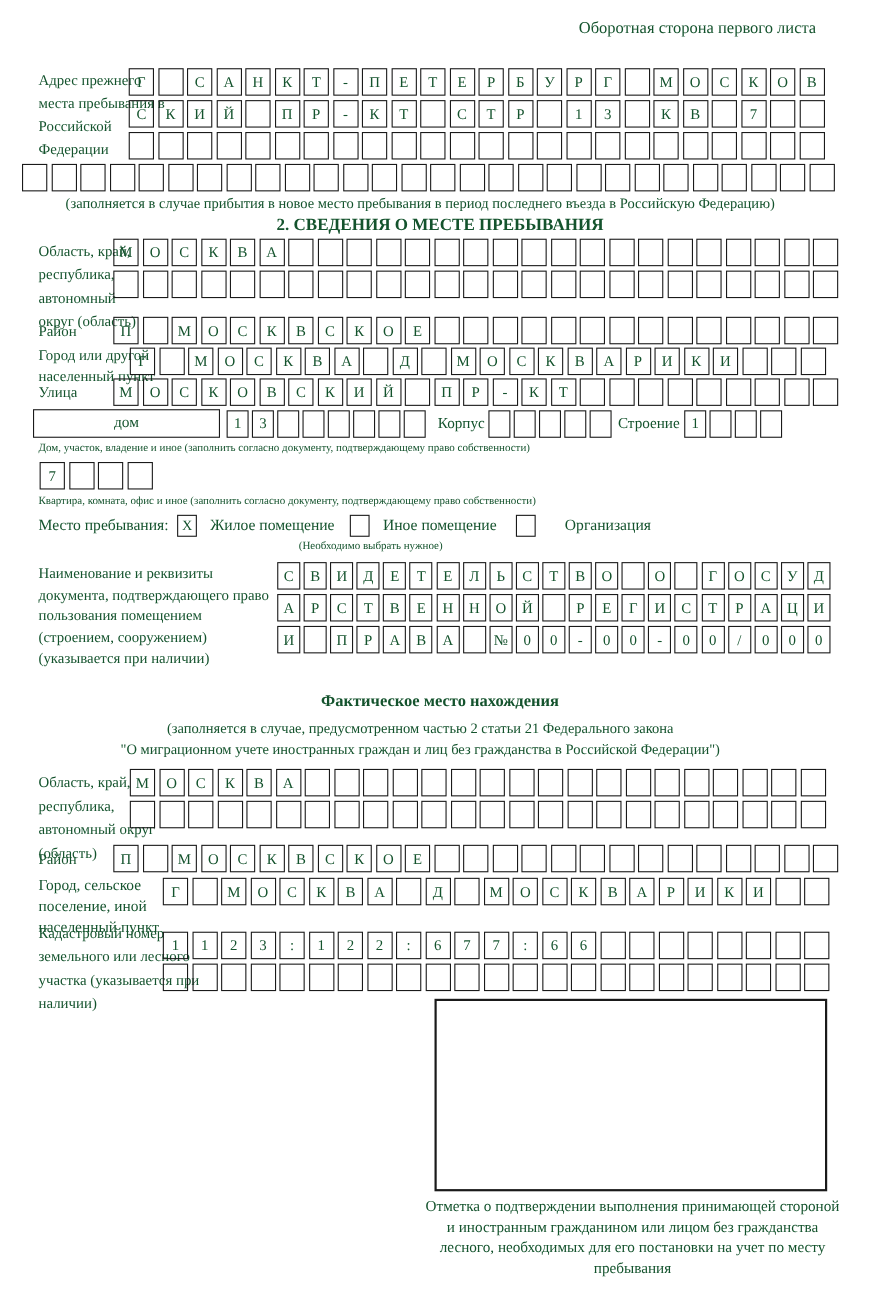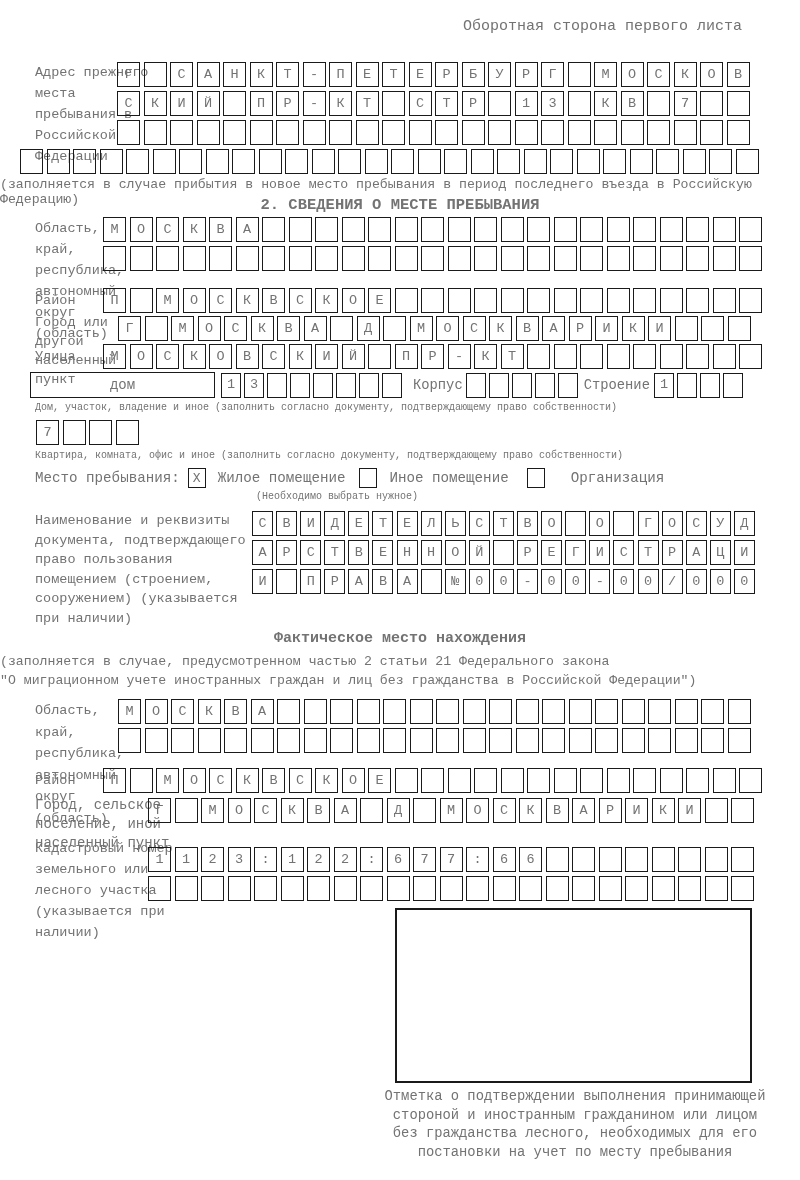--- a/index.html
+++ b/index.html
@@ -1,25 +1,25 @@
 <!DOCTYPE html>
 <html><head>
 <meta charset="utf-8">
 <style>
   html,body{margin:0;padding:0;background:#ffffff;}
   #page{
     position:relative;width:800px;height:1180px;background:#ffffff;
-    font-family:Liberation Mono, monospace;color:#737373;
+    font-family:Liberation Serif, serif;color:#14532d;
     overflow:hidden;
   }
   .abs{position:absolute;}
   .note{font-size:15px;}
   .lbl{position:absolute;font-size:13.5px;line-height:21px;}
   .cap{position:absolute;font-size:10px;white-space:nowrap;}
-  .cap-c{position:absolute;left:0;width:764px;font-size:13.2px;}
+  .cap-c{position:absolute;left:0;width:764px;text-align:center;font-size:13.2px;}
   .title{position:absolute;left:0;width:800px;text-align:center;font-weight:bold;font-size:15.5px;}
   .cells{display:flex;column-gap:3.5px;}
   .cell{
     flex:0 0 23px;width:23px;height:25px;box-sizing:border-box;
     border:1.4px solid #1a1a1a;display:flex;align-items:center;justify-content:center;
     font-size:13.5px;line-height:1;
   }
   .cells.sm{column-gap:3px;}
   .cells.sm .cell{flex-basis:20px;width:20px;}
   .cells.doc{column-gap:3.1px;}
@@ -293,21 +293,21 @@
       <div class="cell"></div>
       <div class="cell"></div>
       <div class="cell"></div>
       <div class="cell"></div>
       <div class="cell"></div>
       <div class="cell"></div>
       <div class="cell"></div>
     </div>
 
   <div class="row" style="top:372px;left:30px">
-    <div class="wbox" style="width:185px">дом</div>
+    <div class="wbox" style="width:170px">дом</div>
     <div class="cells sm" style="margin-left:6px">
         <div class="cell">1</div>
         <div class="cell">3</div>
         <div class="cell"></div>
         <div class="cell"></div>
         <div class="cell"></div>
         <div class="cell"></div>
         <div class="cell"></div>
         <div class="cell"></div>
       </div>

